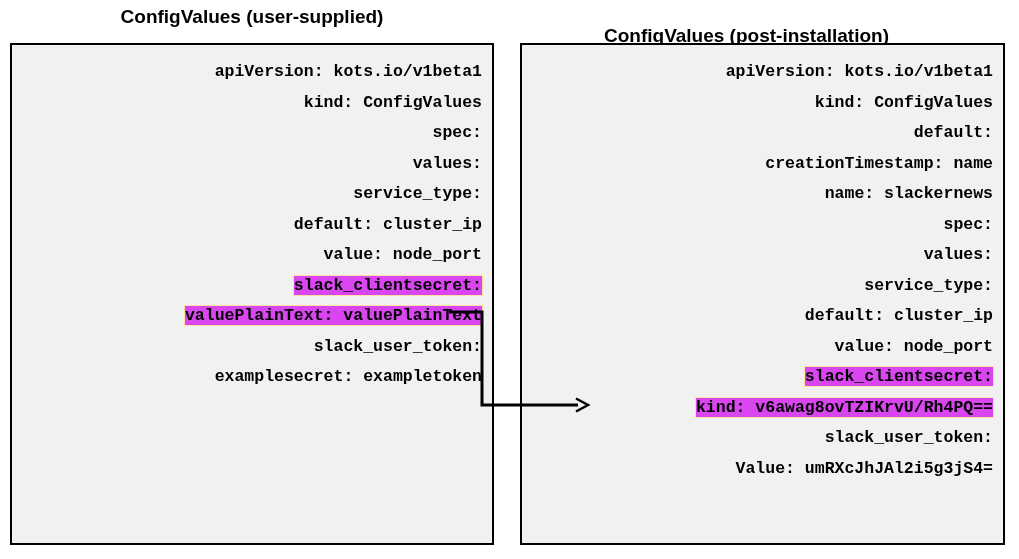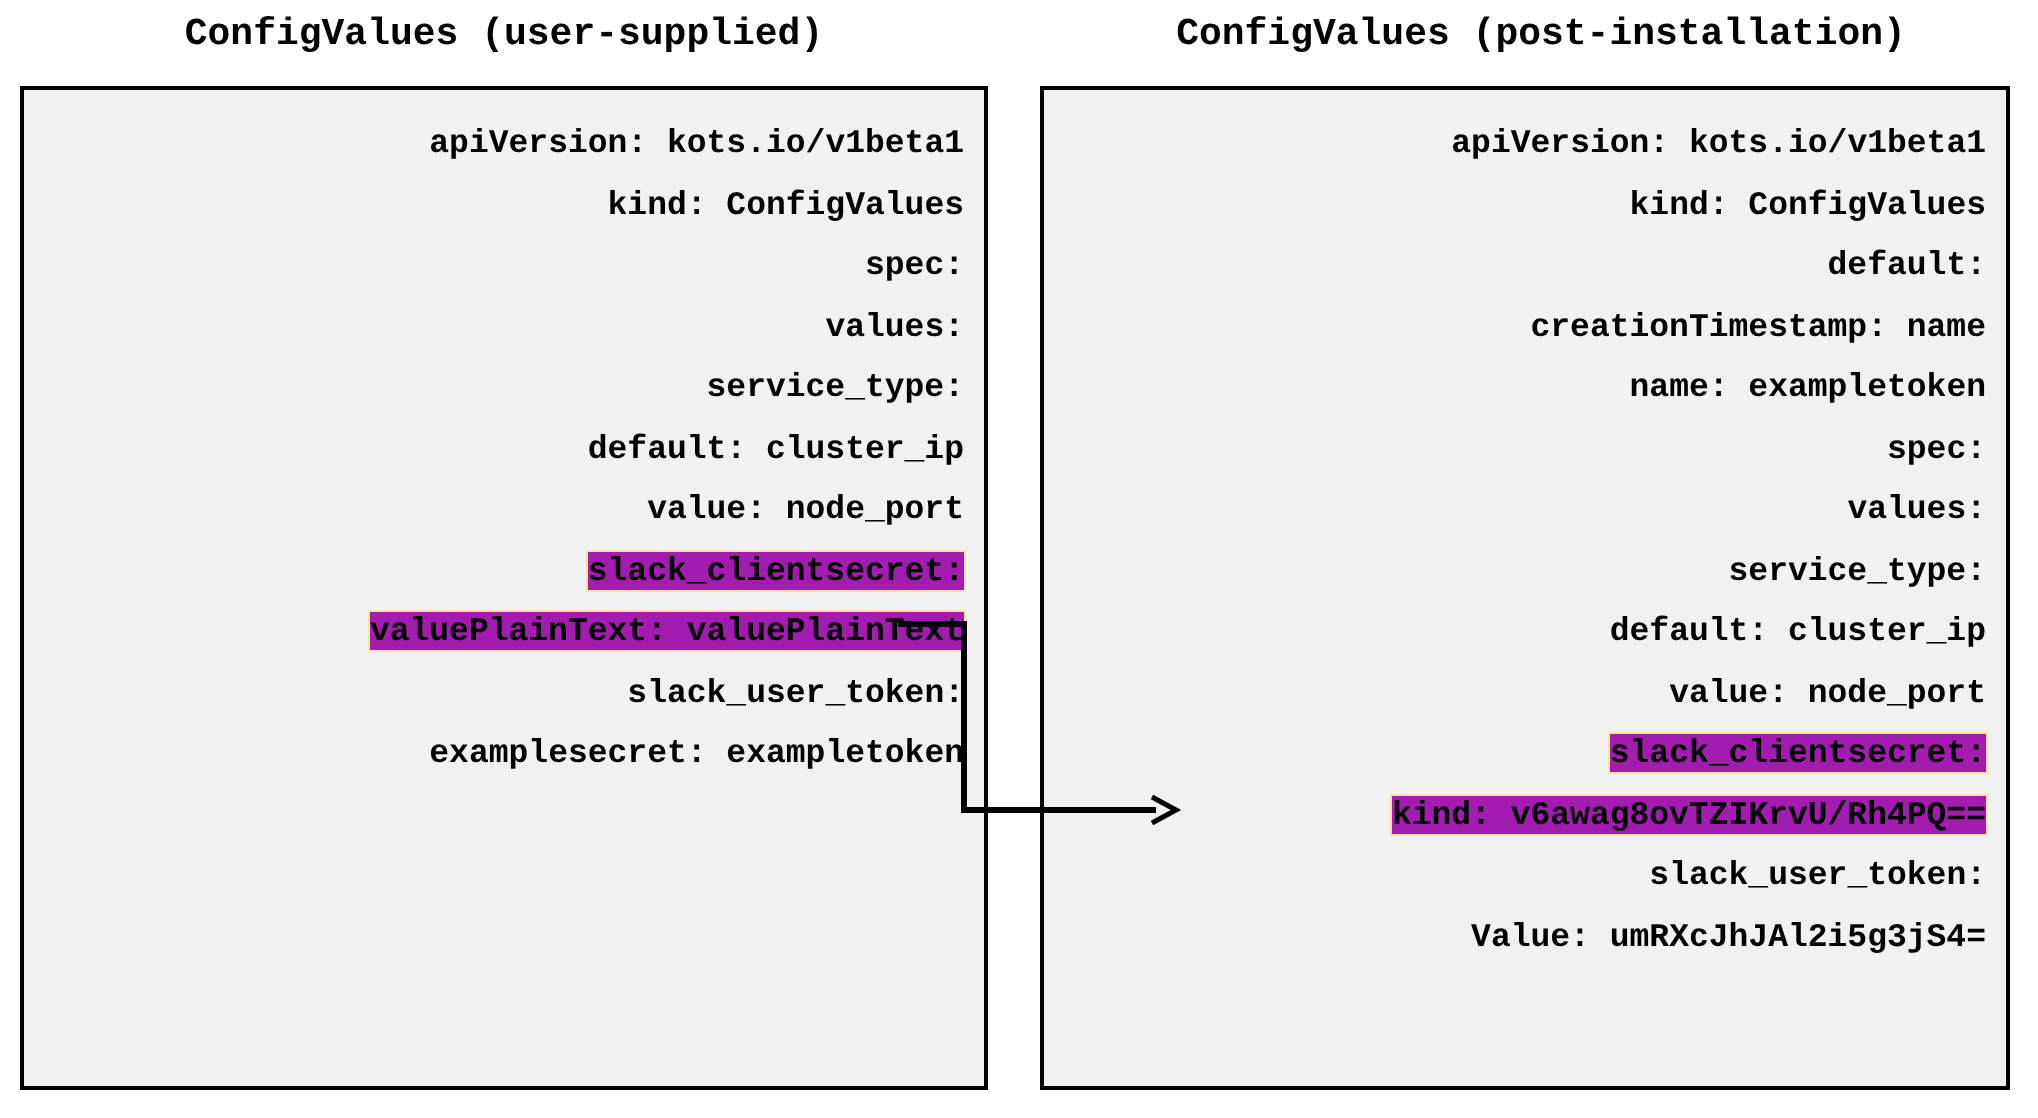--- a/index.html
+++ b/index.html
@@ -13,30 +13,30 @@
     height: 559px;
     background: #ffffff;
     font-family: "DejaVu Sans Mono", "Liberation Mono", monospace;
     overflow: hidden;
   }
 
   
   .panel-title {
     position: absolute;
     top: 6px;
-    font-family: Liberation Mono, monospace;
+    font-family: Liberation Sans, sans-serif;
     font-size: 19px;
     font-weight: bold;
     color: #000000;
     letter-spacing: 0px;
     text-align: center;
     white-space: pre;
   }
   #title-left  { left: 10px;  width: 484px; }
-  #title-right { left: 528px; width: 485px; }
+  #title-right { left: 504px; width: 485px; margin-top: 19px; }
 
   
   .yaml-box {
     position: absolute;
     top: 43px;
     height: 502px;
     box-sizing: border-box;
     background: #f1f1f1;
     border: 2px solid #000000;
     padding: 12px 10px 0 10px;
@@ -53,21 +53,21 @@
     height: 30.5px;
     color: #000000;
     white-space: pre;
     text-align: right;
   }
   .yaml-line span.seg {
     display: inline;
     white-space: pre;
   }
   .yaml-line span.hl {
-    background: #a21caf;
+    background: #d946ef;
     box-shadow: 0 0 0 1px #fde2a0;
     margin-top: 16px;
   }
 
   
   #connector {
     position: absolute;
     left: 0;
     top: 0;
     width: 1019px;
@@ -96,21 +96,21 @@
       <div class="yaml-line"><span class="seg">      </span><span class="seg hl">valuePlainText: valuePlainText</span></div>
       <div class="yaml-line"><span class="seg">    </span><span class="seg">slack_user_token:</span></div>
       <div class="yaml-line"><span class="seg">      </span><span class="seg">examplesecret: exampletoken</span></div>
     </div>
 
   <div class="yaml-box" id="box-right">
       <div class="yaml-line"><span class="seg"></span><span class="seg">apiVersion: kots.io/v1beta1</span></div>
       <div class="yaml-line"><span class="seg"></span><span class="seg">kind: ConfigValues</span></div>
       <div class="yaml-line"><span class="seg"></span><span class="seg">default:</span></div>
       <div class="yaml-line"><span class="seg">  </span><span class="seg">creationTimestamp: name</span></div>
-      <div class="yaml-line"><span class="seg">  </span><span class="seg">name: exampletoken</span></div>
+      <div class="yaml-line"><span class="seg">  </span><span class="seg">name: slackernews</span></div>
       <div class="yaml-line"><span class="seg"></span><span class="seg">spec:</span></div>
       <div class="yaml-line"><span class="seg">  </span><span class="seg">values:</span></div>
       <div class="yaml-line"><span class="seg">    </span><span class="seg">service_type:</span></div>
       <div class="yaml-line"><span class="seg">      </span><span class="seg">default: cluster_ip</span></div>
       <div class="yaml-line"><span class="seg">      </span><span class="seg">value: node_port</span></div>
       <div class="yaml-line"><span class="seg">    </span><span class="seg hl">slack_clientsecret:</span></div>
       <div class="yaml-line"><span class="seg">      </span><span class="seg hl">kind: v6awag8ovTZIKrvU/Rh4PQ==</span></div>
       <div class="yaml-line"><span class="seg">    </span><span class="seg">slack_user_token:</span></div>
       <div class="yaml-line"><span class="seg">      </span><span class="seg">Value: umRXcJhJAl2i5g3jS4=</span></div>
     </div>

